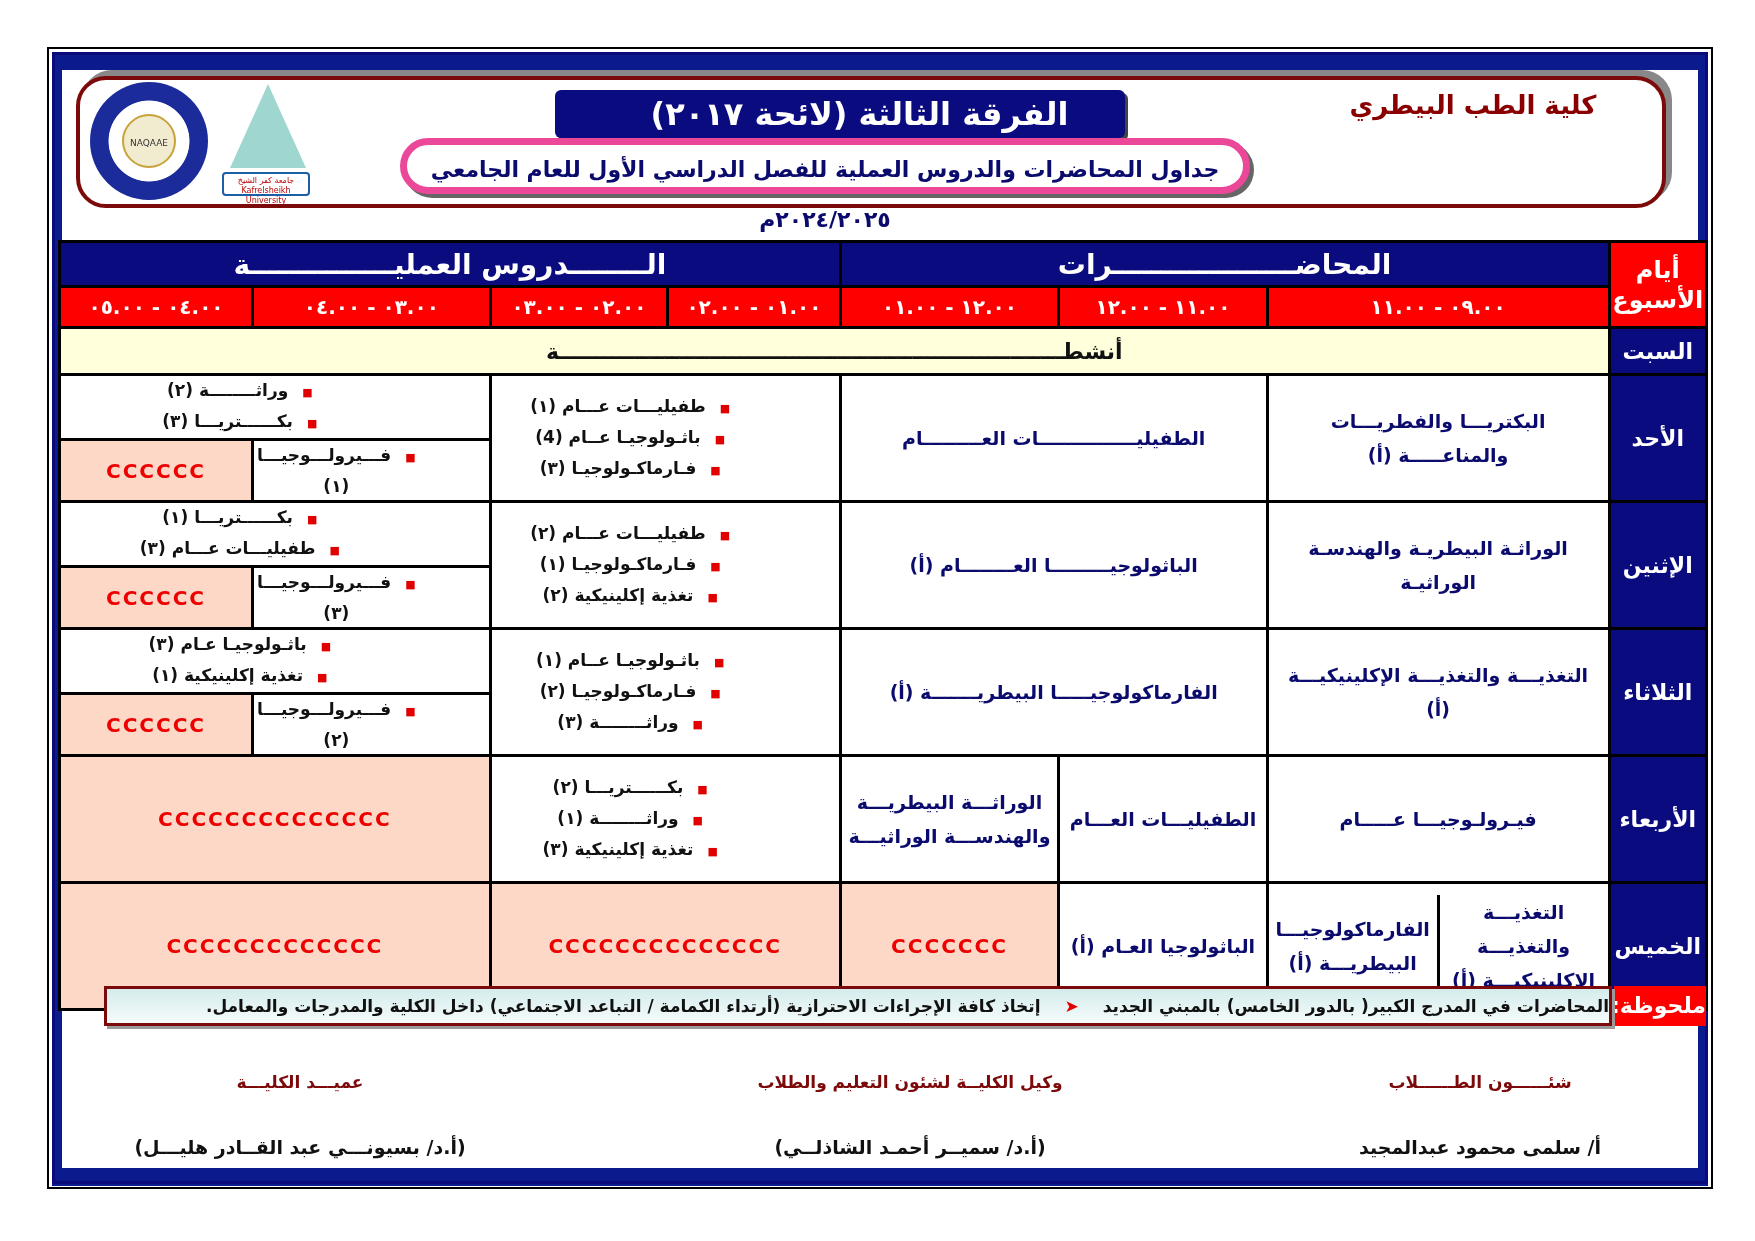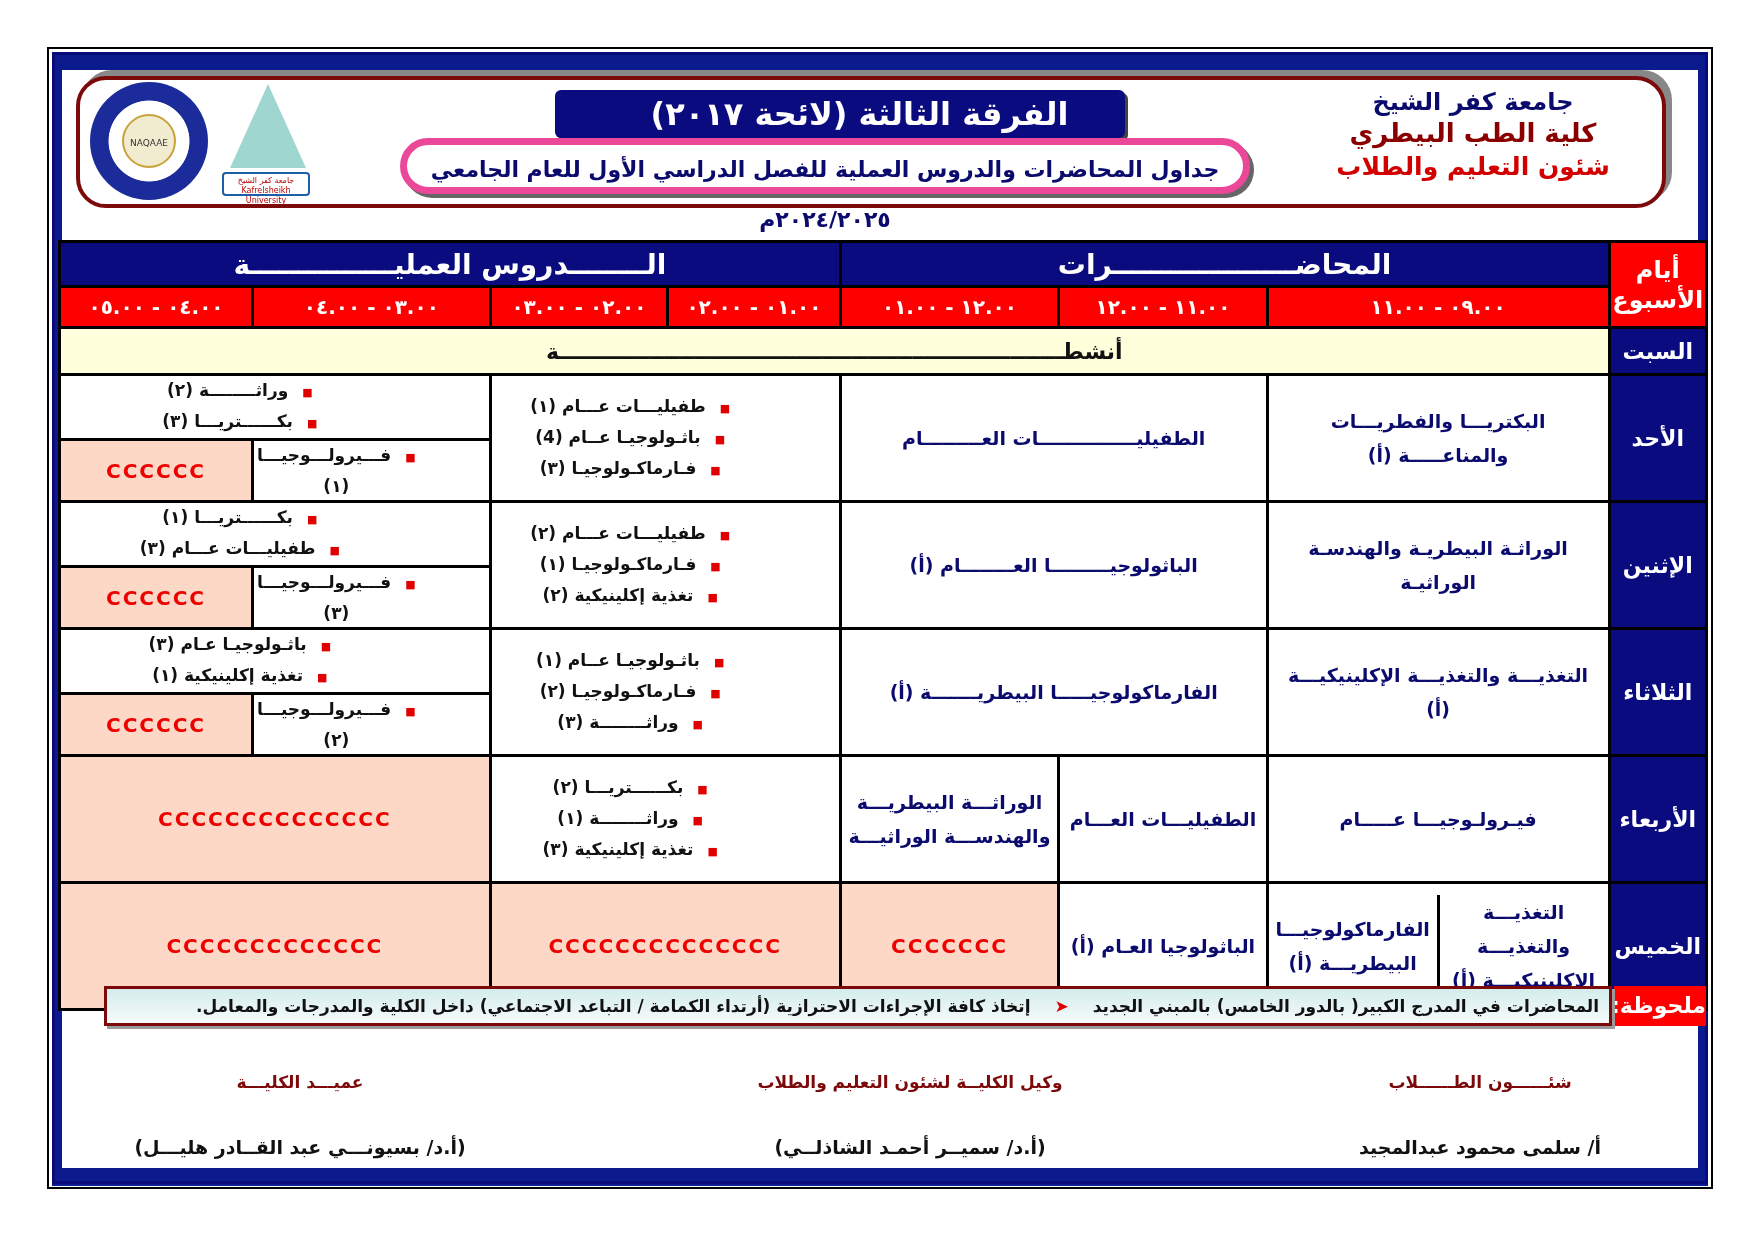--- a/index.html
+++ b/index.html
@@ -74,43 +74,41 @@
 
   
   .note-label {
     position: absolute; left: 1614px; top: 986px; width: 92px; height: 40px; background: #ff0000;
     color: #fff; font-weight: bold; font-size: 22px; text-align: center; line-height: 40px;
   }
   .note-box {
     position: absolute; left: 104px; top: 986px; width: 1508px; height: 40px;
     border: 3px solid #7d0a0a; background: linear-gradient(#d4ecec, #f6fbfb);
     box-shadow: 3px 3px 0 #9a9a9a;
-    font-weight: bold; font-size: 17px; color: #111; line-height: 34px; padding-right: 10px; white-space: nowrap; overflow: hidden;
+    font-weight: bold; font-size: 17px; color: #111; line-height: 34px; white-space: nowrap; overflow: hidden;
   }
   .note-box .arrow { color: #e00000; margin: 0 18px; }
 
   
   .sig { position: absolute; text-align: center; }
   .sig .role { font-weight: bold; font-size: 17px; color: #7d0a0a; }
   .sig .name { font-weight: bold; font-size: 19px; color: #111; margin-top: 44px; }
 </style>
 </head>
 <body>
 
 <div class="frame-strip strip-top"></div>
 <div class="frame-strip strip-bottom"></div>
 <div class="frame-strip strip-left"></div>
 <div class="frame-strip strip-right"></div>
 <div class="outer-frame"></div>
 
 <div class="header-box">
   <div class="uni-block">
-    <div class="uni-name">جامعة كفر الشيخ</div>
     <div class="faculty-name">كلية الطب البيطري</div>
-    <div class="affairs-name">شئون التعليم والطلاب</div>
   </div>
   <div class="level-title">الفرقة الثالثة (لائحة ٢٠١٧)</div>
   <div class="sub-title">جداول المحاضرات والدروس العملية للفصل الدراسي الأول للعام الجامعي ٢٠٢٤/٢٠٢٥م</div>
   <div class="logo-quality">
     <div class="inner">NAQAAE</div>
   </div>
   <div class="logo-uni">
     <div class="sail"></div>
     <div class="plate">جامعة كفر الشيخ Kafrelsheikh University</div>
   </div>

